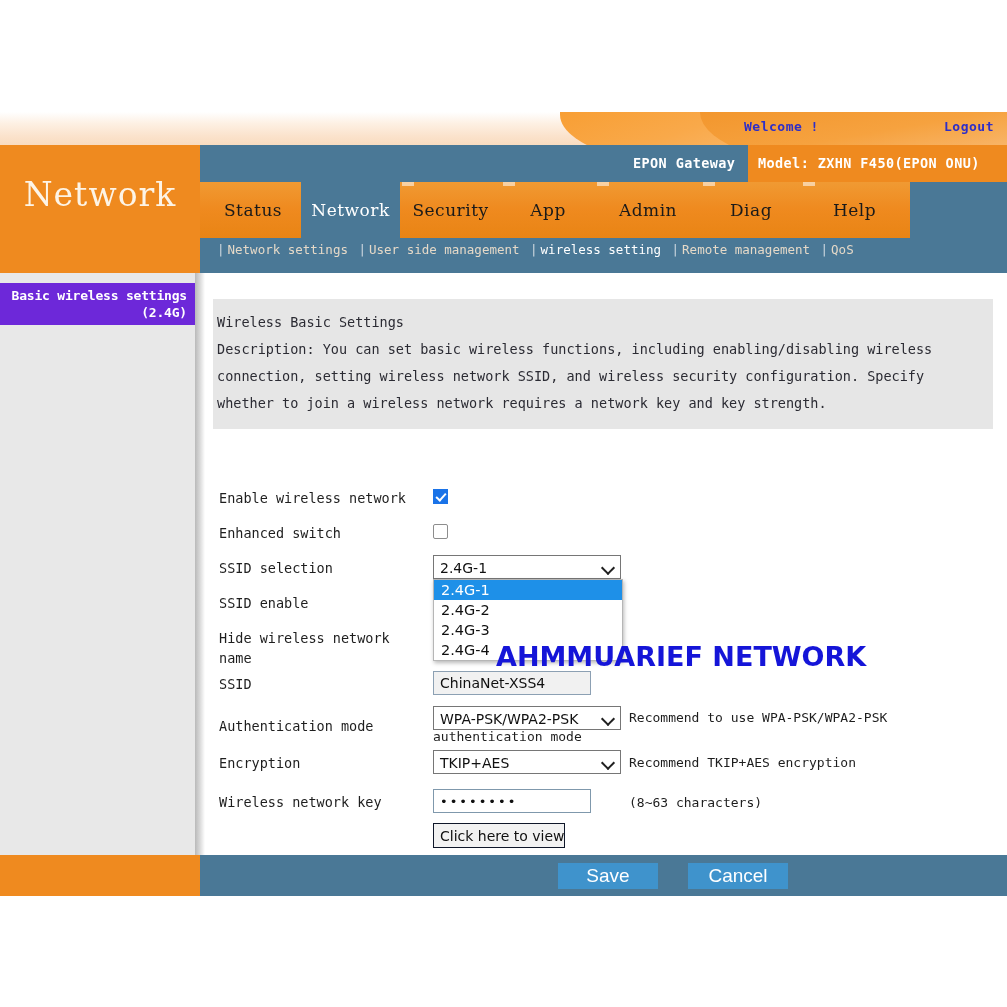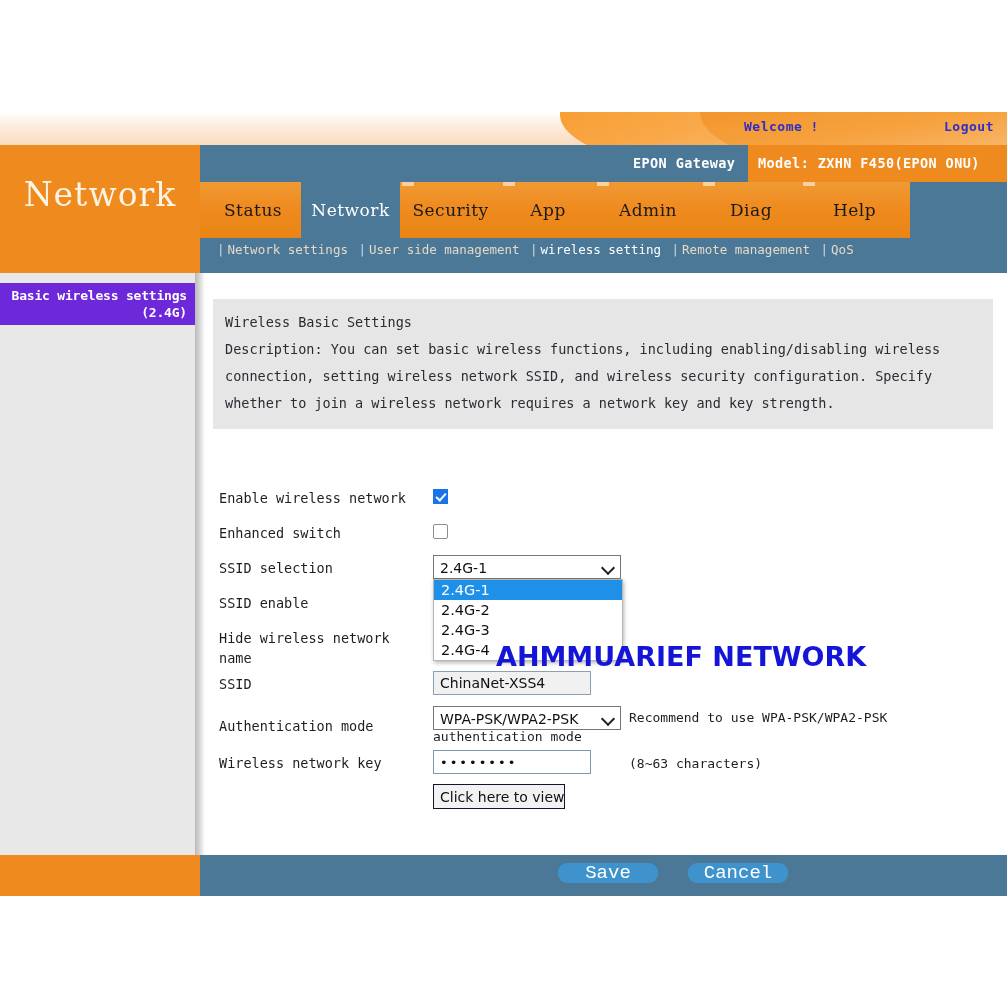--- a/index.html
+++ b/index.html
@@ -202,21 +202,21 @@
     left: 205px; top: 273px;
     width: 802px; height: 582px;
     background: #ffffff;
   }
 
   #desc-box {
     position: absolute;
     left: 8px; top: 26px;
     width: 780px;
     background: #e6e6e6;
-    padding: 10px 12px 12px 12px;
+    padding: 10px 12px 12px 4px;
     box-sizing: border-box;
     font-size: 13.5px;
     line-height: 27px;
     color: #2b2b33;
   }
 
   
   #form {
     position: absolute;
     left: 0; top: 210px;
@@ -380,30 +380,29 @@
   }
   #footer-blue {
     position: absolute;
     left: 200px; top: 855px;
     width: 807px; height: 41px;
     background: #4a7896;
   }
   .act-btn {
     position: absolute;
     top: 8px;
-    height: 20px;
+    height: 26px;
     background: #3f93cc;
     color: #ffffff;
-    font-family: Liberation Mono, monospace;
+    font-family: Liberation Sans, sans-serif;
     font-size: 19px;
     display: flex;
     align-items: center;
     justify-content: center;
     cursor: pointer;
-    border-radius: 9px;
   }
   #save-btn   { left: 358px; width: 100px; }
   #cancel-btn { left: 488px; width: 100px; }
 
   #blank-bottom {
     position: absolute;
     left: 0; top: 896px;
     width: 1007px; height: 111px;
     background: #ffffff;
   }
@@ -528,20 +527,30 @@
       <div class="ctl">
         <div class="sel">
           <span>WPA-PSK/WPA2-PSK</span>
           <span class="caret"></span>
         </div>
       </div>
       <div class="hint" style="top:4px;">Recommend to use WPA-PSK/WPA2-PSK</div>
       <div class="hint2">authentication mode</div>
     </div>
 
+    <div class="row" style="height:39px;">
+      <div class="row-label" style="top:8px;">Encryption</div>
+      <div class="ctl" style="top:5px;">
+        <div class="sel">
+          <span>TKIP+AES</span>
+          <span class="caret"></span>
+        </div>
+      </div>
+      <div class="hint" style="top:8px;">Recommend TKIP+AES encryption</div>
+    </div>
 
     <div class="row">
       <div class="row-label" style="top:8px;">Wireless network key</div>
       <div class="ctl" style="top:5px;">
         <input class="txt key" readonly="" value="••••••••" style="">
       </div>
       <div class="hint" style="top:9px;">(8~63 characters)</div>
     </div>
 
     <div class="row">

